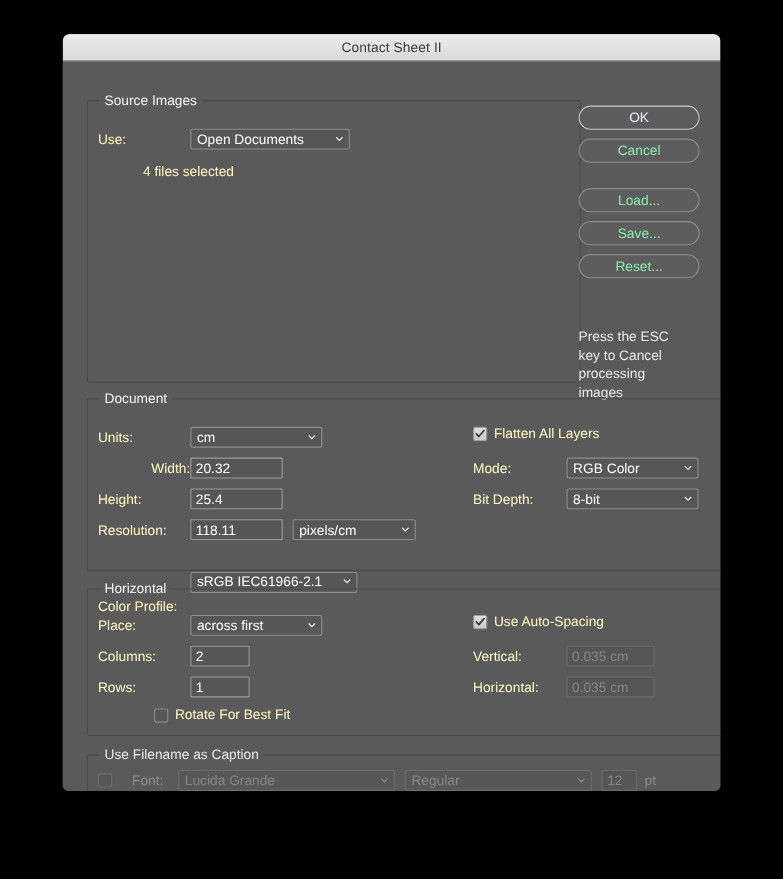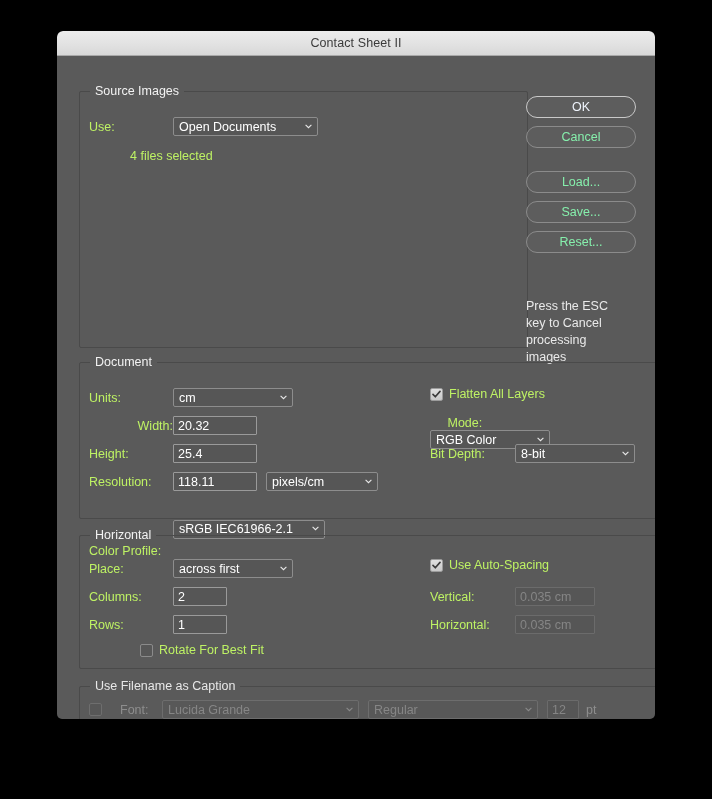--- a/index.html
+++ b/index.html
@@ -64,21 +64,21 @@
   .group.disabled > .legend { color: #e8e8e8; }
 
   
   .row {
     position: absolute;
     display: flex;
     align-items: center;
   }
   .lbl {
     font-size: 12.5px;
-    color: #bef264;
+    color: #fef9c3;
     white-space: nowrap;
   }
   .lbl.dim { color: #8e8e8e; }
   .note {
     font-size: 12.5px;
     color: #e9e9e9;
     line-height: 17px;
     margin-top: 32px;
   }
 
@@ -283,21 +283,21 @@
 
       <div class="row check" style="left:350px; top:24px;">
         <span class="box on">
           <svg width="9" height="9" viewBox="0 0 9 9">
               <path d="M1 4.4 L3.3 6.8 L8 1.4" fill="none" stroke="#3a3a3a" stroke-width="1.6" stroke-linecap="round" stroke-linejoin="round"></path>
             </svg>
         </span>
         <span class="lbl">Flatten All Layers</span>
       </div>
 
-      <div class="row" style="left:350px; top:53px;flex-direction:column;">
+      <div class="row" style="left:350px; top:53px;">
         <span class="lbl" style="width:85px;">Mode:</span>
         <div class="select" style="width:120px;">
           <span>RGB Color</span>
           <span class="chev">
             <svg width="7" height="7" viewBox="0 0 7 7">
                 <path d="M0.6 1.8 L3.5 4.7 L6.4 1.8" fill="none" stroke="#e9e9e9" stroke-width="1.1"></path>
               </svg>
           </span>
         </div>
       </div>

